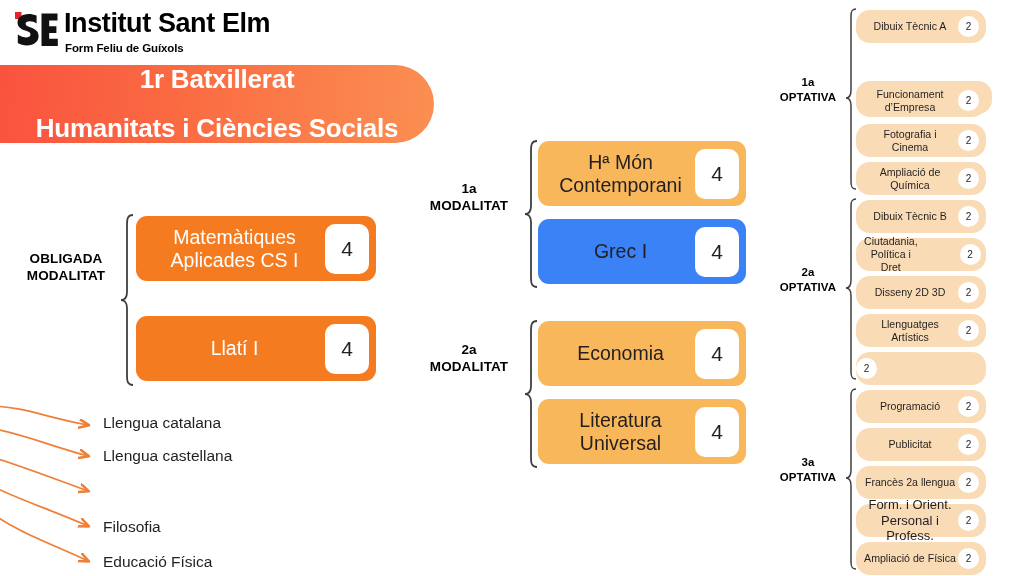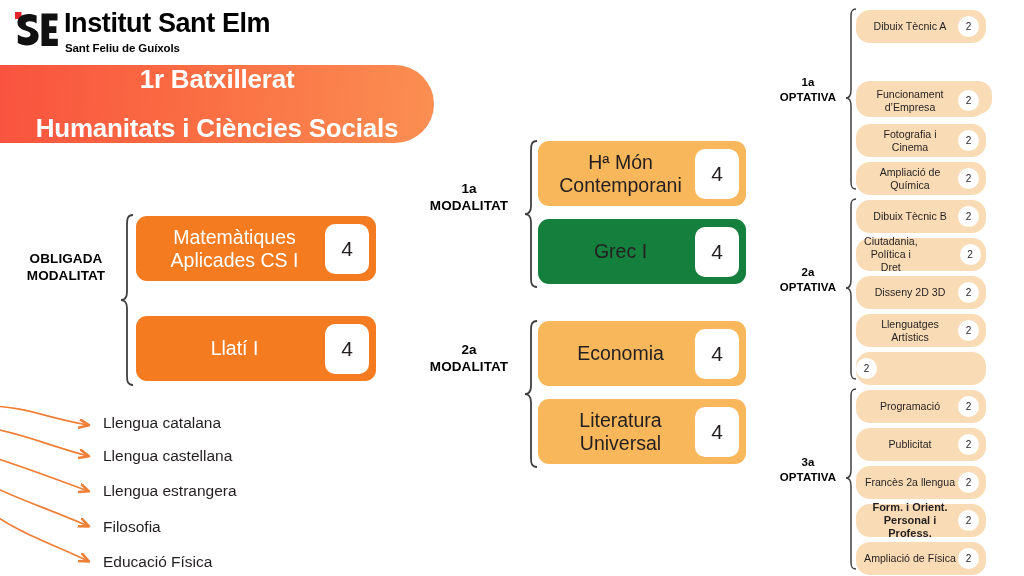--- a/index.html
+++ b/index.html
@@ -99,21 +99,21 @@
 
   <div class="logo-wrap">
     <div class="logo-mark">
       <svg width="46" height="44" viewBox="0 0 46 44">
         <rect x="3" y="4" width="6.5" height="7" fill="#e3242b"></rect>
         <path d="M16.5 6 C10 6 5.5 9.5 5.5 14.5 C5.5 19.5 10 21.5 14 22.8 C17 23.8 18.5 24.6 18.5 26.4 C18.5 28.4 16.6 29.4 13.8 29.4 C10.8 29.4 8 28.2 5.8 26.6 L5.8 35 C8.4 36.6 11.6 37.4 14.8 37.4 C21.8 37.4 26.6 33.8 26.6 28 C26.6 22.6 22.2 20.6 18.1 19.2 C15.1 18.2 13.6 17.5 13.6 15.8 C13.6 14.1 15.2 13.2 17.6 13.2 C20.2 13.2 22.6 14.1 24.6 15.4 L24.6 7.6 C22.3 6.6 19.5 6 16.5 6 Z" fill="#111111"></path>
         <path d="M29.5 5.5 L45.5 5.5 L45.5 12.6 L37.2 12.6 L37.2 18.2 L44.4 18.2 L44.4 25.0 L37.2 25.0 L37.2 30.8 L45.8 30.8 L45.8 38.0 L29.5 38.0 Z" fill="#111111"></path>
       </svg>
     </div>
     <div class="brand-title">Institut Sant Elm</div>
-    <div class="brand-sub">Sant Feliu de Guíxols</div>
+    <div class="brand-sub">Form Feliu de Guíxols</div>
   </div>
 
   <div class="banner">
     <div class="banner-l1">1r Batxillerat</div>
     <div class="banner-l2">Humanitats i Ciències Socials</div>
   </div>
 
   <div class="grp-label" style="left:12px;top:250px;width:108px;">
     <div>OBLIGADA</div>
     <div>MODALITAT</div>
@@ -138,21 +138,21 @@
   </div>
   <div class="brace" style="left:524px;top:140px;">
     <svg width="14" height="148" viewBox="0 0 14 148">
       <path d="M13 1 C7.5 1 7 5 7 10 L7 66 C7 72 4 74 1 74 C4 74 7 76 7 82 L7 138 C7 143 7.5 147 13 147" fill="none" stroke="#3f3f3f" stroke-width="1.8"></path>
     </svg>
   </div>
   <div class="card amber" style="left:538px;top:141px;width:208px;height:65px;background:#f8b75a;">
     <span class="card-name">Hª Món Contemporani</span>
     <span class="badge-sq">4</span>
   </div>
-  <div class="card amber" style="left:538px;top:219px;width:208px;height:65px;background:#15803d;">
+  <div class="card amber" style="left:538px;top:219px;width:208px;height:65px;background:#3b82f6;">
     <span class="card-name">Grec I</span>
     <span class="badge-sq">4</span>
   </div>
 
   <div class="grp-label" style="left:414px;top:341px;width:110px;">
     <div>2a</div>
     <div>MODALITAT</div>
   </div>
   <div class="brace" style="left:524px;top:320px;">
     <svg width="14" height="148" viewBox="0 0 14 148">
@@ -242,21 +242,21 @@
   </div>
   <div class="pill" style="left:856px;top:428px;width:130px;height:33px;">
     <span class="pill-name">Publicitat</span>
     <span class="badge-circ">2</span>
   </div>
   <div class="pill" style="left:856px;top:466px;width:130px;height:33px;">
     <span class="pill-name">Francès 2a llengua</span>
     <span class="badge-circ">2</span>
   </div>
   <div class="pill" style="left:856px;top:504px;width:130px;height:33px;">
-    <span class="pill-name" style="font-size:11px;font-weight:bold;">Form. i Orient. Personal i Profess.</span>
+    <span class="pill-name" style="font-size:13px;">Form. i Orient. Personal i Profess.</span>
     <span class="badge-circ">2</span>
   </div>
   <div class="pill" style="left:856px;top:542px;width:130px;height:33px;">
     <span class="pill-name">Ampliació de Física</span>
     <span class="badge-circ">2</span>
   </div>
 
   <svg class="arrows-svg" viewBox="0 0 110 178">
     <defs>
       <marker id="ah" markerWidth="7" markerHeight="7" refX="5.4" refY="3" orient="auto">
@@ -265,17 +265,16 @@
     </defs>
     <path d="M-12 8 C22 8 48 20 88 27" fill="none" stroke="#ef7f36" stroke-width="1.7" marker-end="url(#ah)"></path>
     <path d="M-12 30 C18 34 50 48 88 58" fill="none" stroke="#ef7f36" stroke-width="1.7" marker-end="url(#ah)"></path>
     <path d="M-12 58 C16 66 52 80 88 93" fill="none" stroke="#ef7f36" stroke-width="1.7" marker-end="url(#ah)"></path>
     <path d="M-12 86 C14 100 52 112 88 128" fill="none" stroke="#ef7f36" stroke-width="1.7" marker-end="url(#ah)"></path>
     <path d="M-12 112 C12 132 52 146 88 163" fill="none" stroke="#ef7f36" stroke-width="1.7" marker-end="url(#ah)"></path>
   </svg>
 
   <div class="arrow-label" style="top:414px;">Llengua catalana</div>
   <div class="arrow-label" style="top:447px;">Llengua castellana</div>
-  <div class="arrow-label" style="top:482px;">Llengua estrangera</div>
   <div class="arrow-label" style="top:518px;">Filosofia</div>
   <div class="arrow-label" style="top:553px;">Educació Física</div>
 
 </div>
 
 </body></html>

